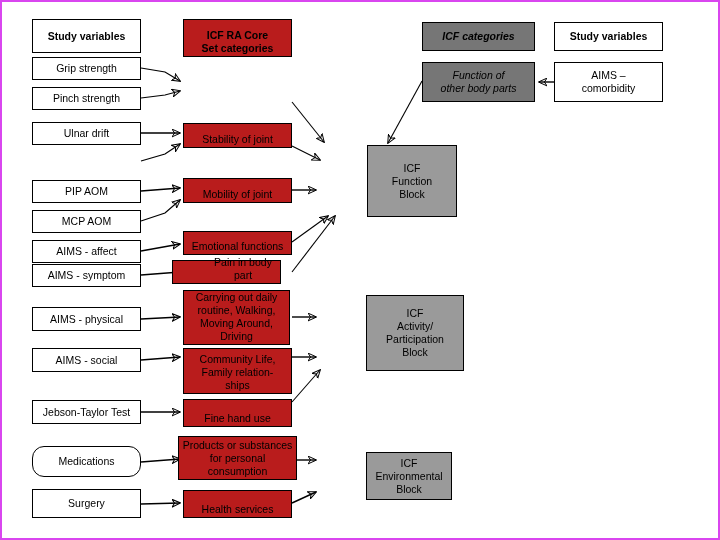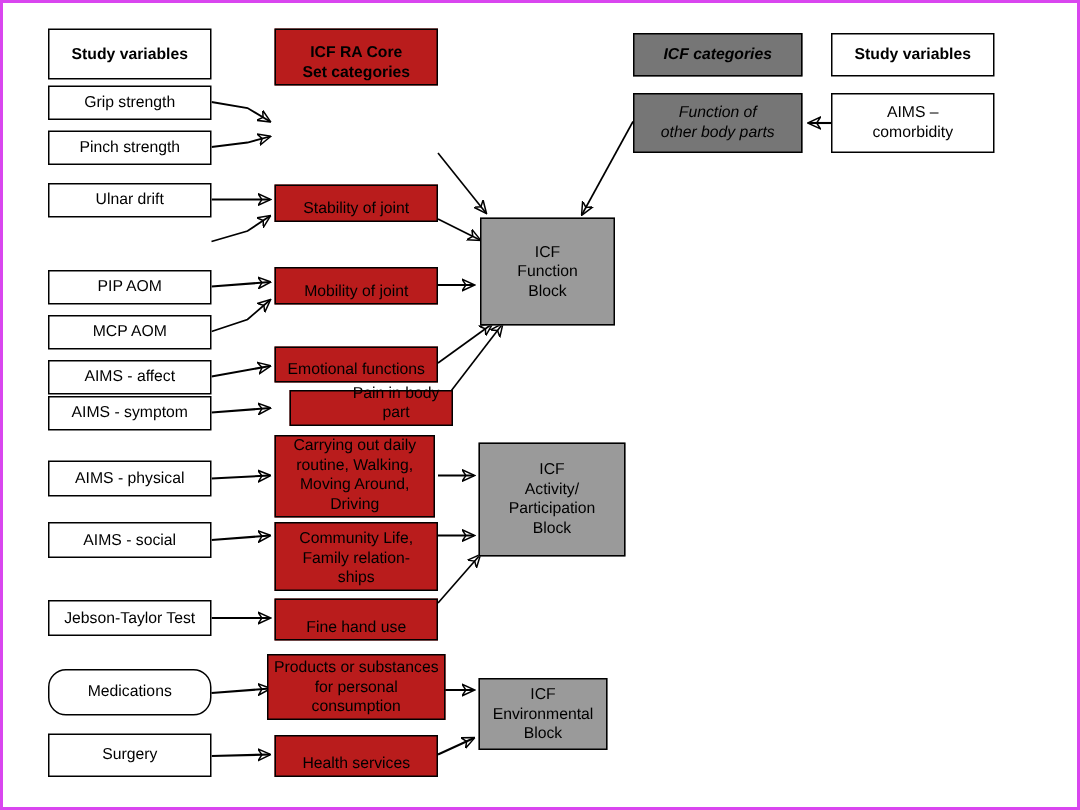--- a/index.html
+++ b/index.html
@@ -22,21 +22,21 @@
     text-align:center;
     font-size:10.5px;
     line-height:13px;
     color:#000000;
     padding:1px 3px;
     white-space:pre-line;
     z-index:3;
   }
   .node.white{background:#ffffff;}
   .node.light{background:#b91c1c;align-items:flex-end;}
-  .node.mid{background:#9a9a9a;}
+  .node.mid{background:#9a9a9a;margin-left:47px;}
   .node.dark{background:#767676;font-style:italic;}
   .node.hdr{font-weight:bold;}
   svg#wires{
     position:absolute;left:0;top:0;width:720px;height:540px;
     z-index:2;pointer-events:none;
   }
   svg#wires line, svg#wires path{stroke:#000000;fill:none;}
 </style>
 </head>
 <body>
@@ -126,21 +126,21 @@
     <span>Medications</span></div>
   <div class="node white" style="left:30px;top:487px;width:109px;height:29px;">
     <span>Surgery</span></div>
 
   <div class="node light" style="left:181px;top:121px;width:109px;height:25px;">
     <span>Stability of  joint</span></div>
   <div class="node light" style="left:181px;top:176px;width:109px;height:25px;">
     <span>Mobility of  joint</span></div>
   <div class="node light" style="left:181px;top:229px;width:109px;height:24px;">
     <span>Emotional functions</span></div>
-  <div class="node light" style="left:191px;top:258px;width:109px;height:24px;padding-left:36px;">
+  <div class="node light" style="left:170px;top:258px;width:109px;height:24px;padding-left:36px;">
     <span>Pain in body part</span></div>
   <div class="node light" style="left:181px;top:288px;width:107px;height:55px;">
     <span>Carrying out daily
 routine, Walking,
 Moving Around,
 Driving</span></div>
   <div class="node light" style="left:181px;top:346px;width:109px;height:46px;">
     <span>Community Life,
 Family relation-
 ships</span></div>

